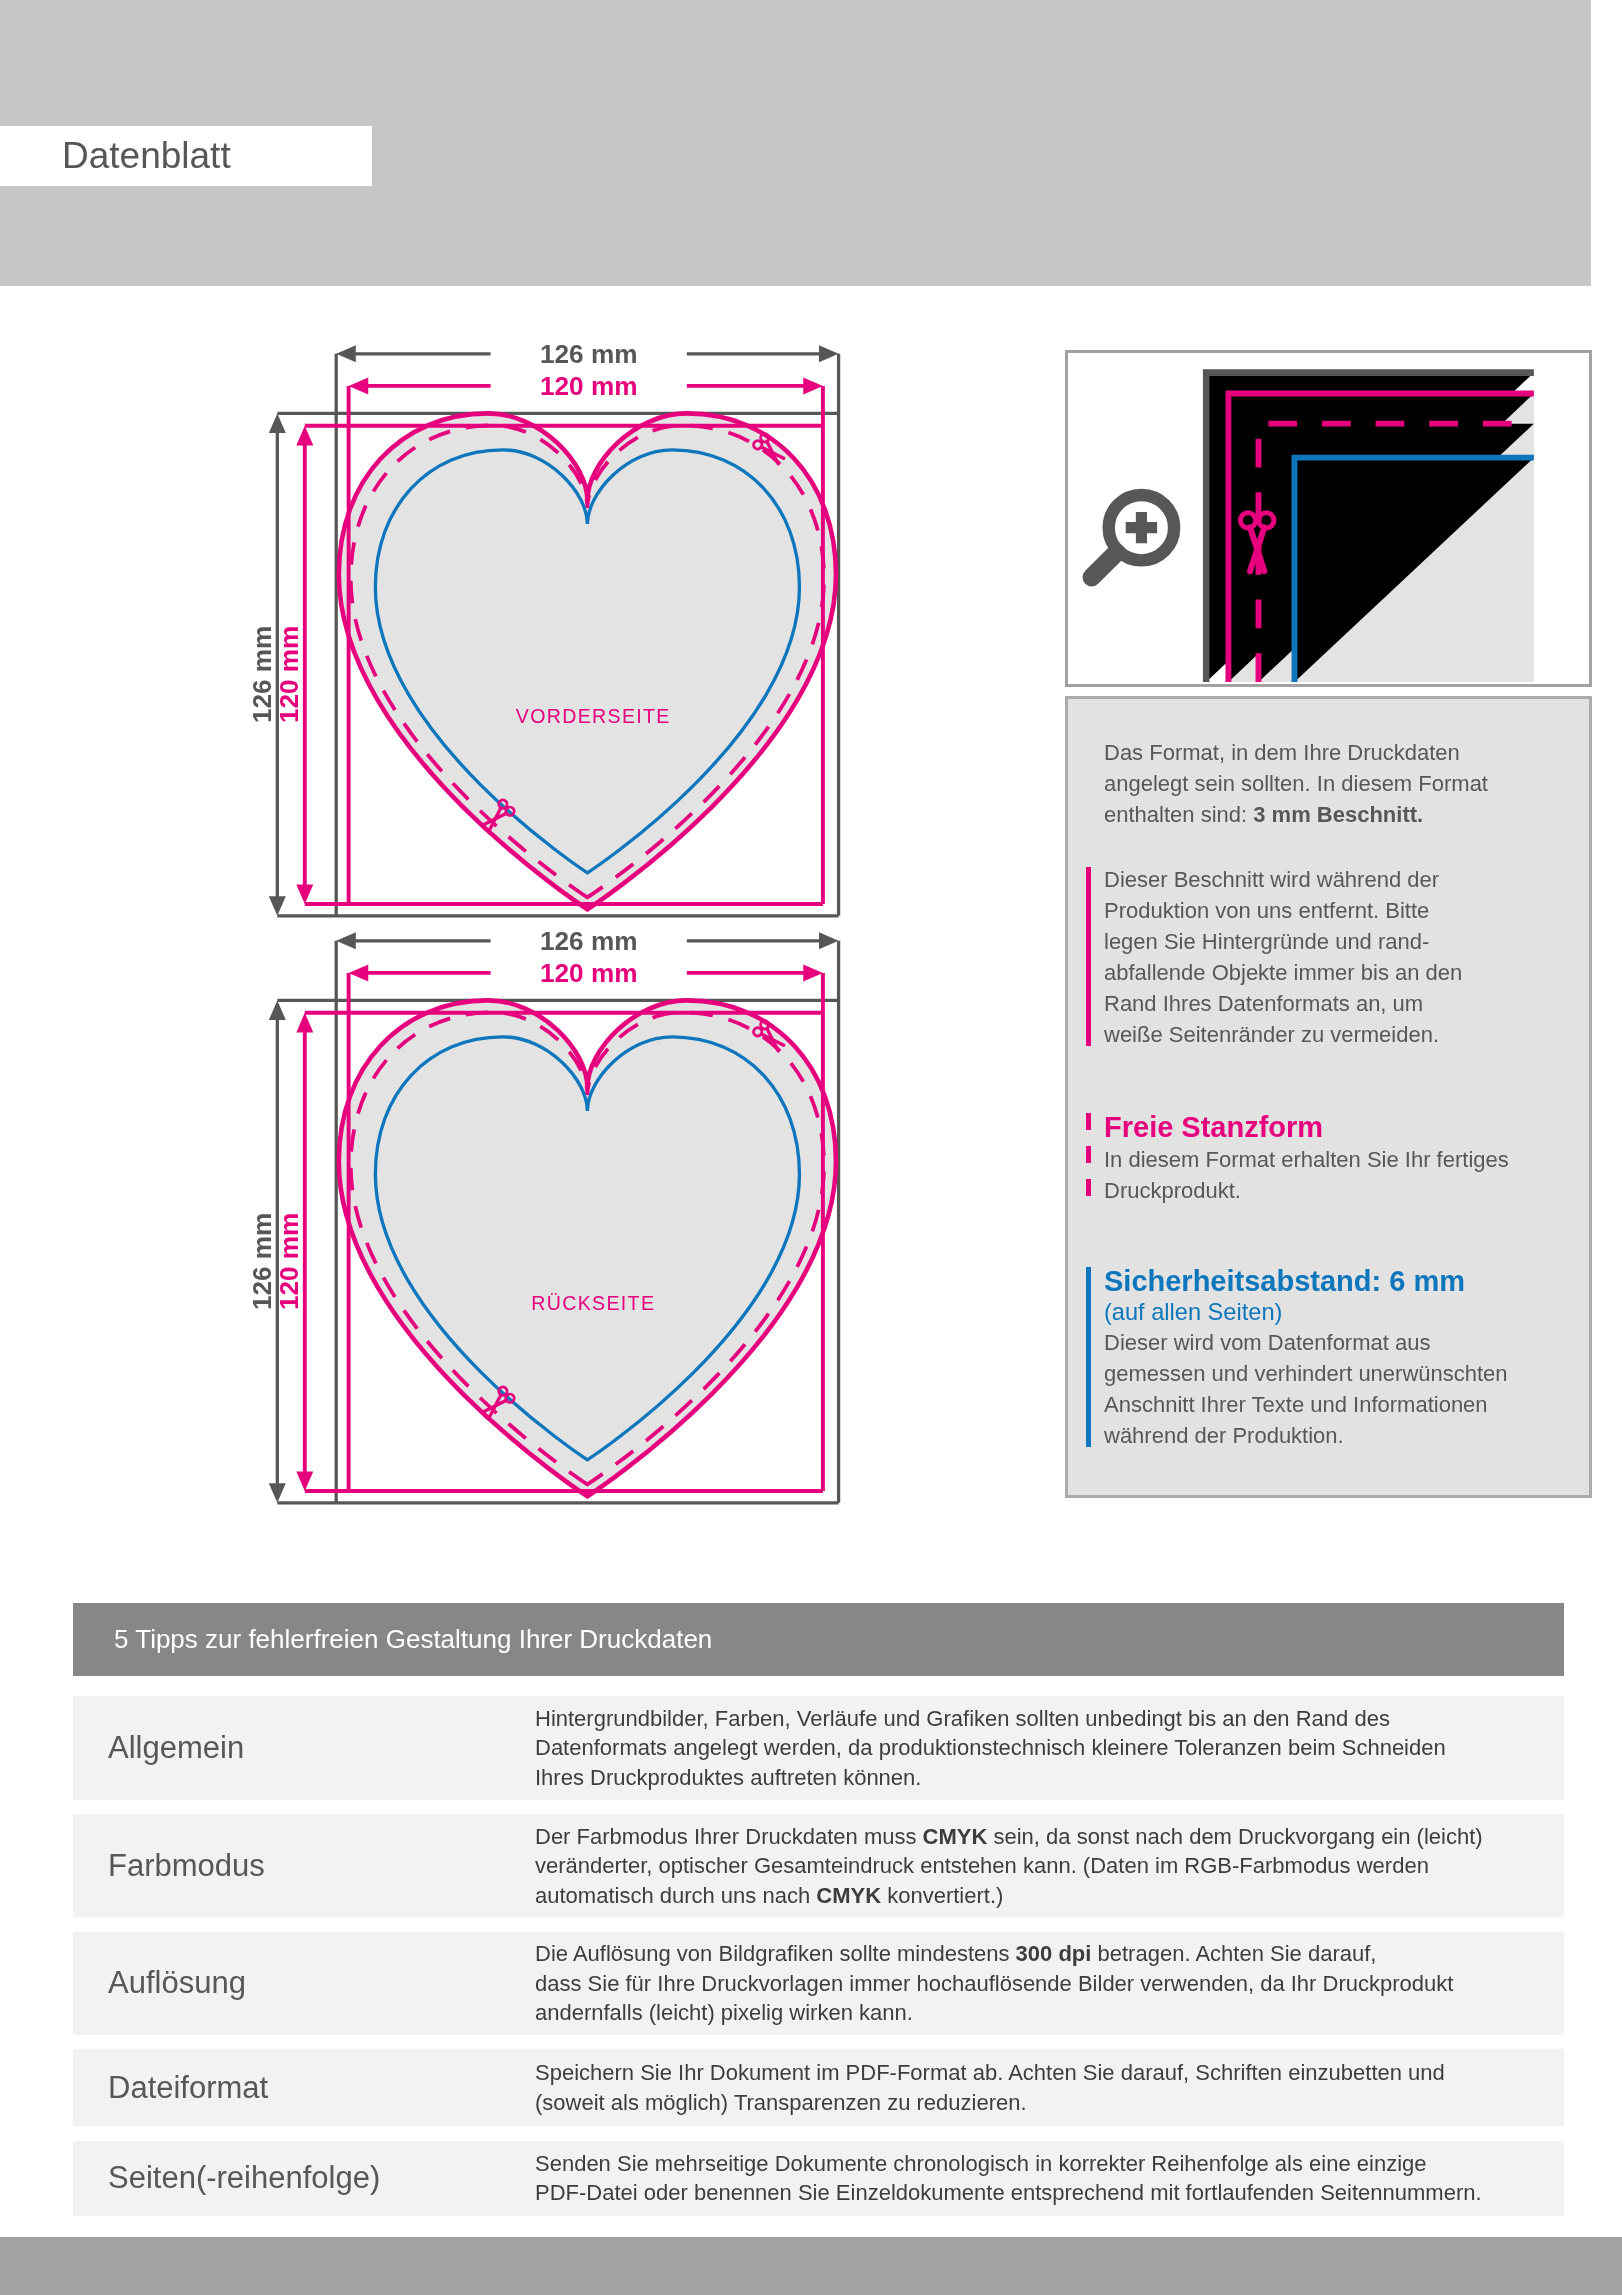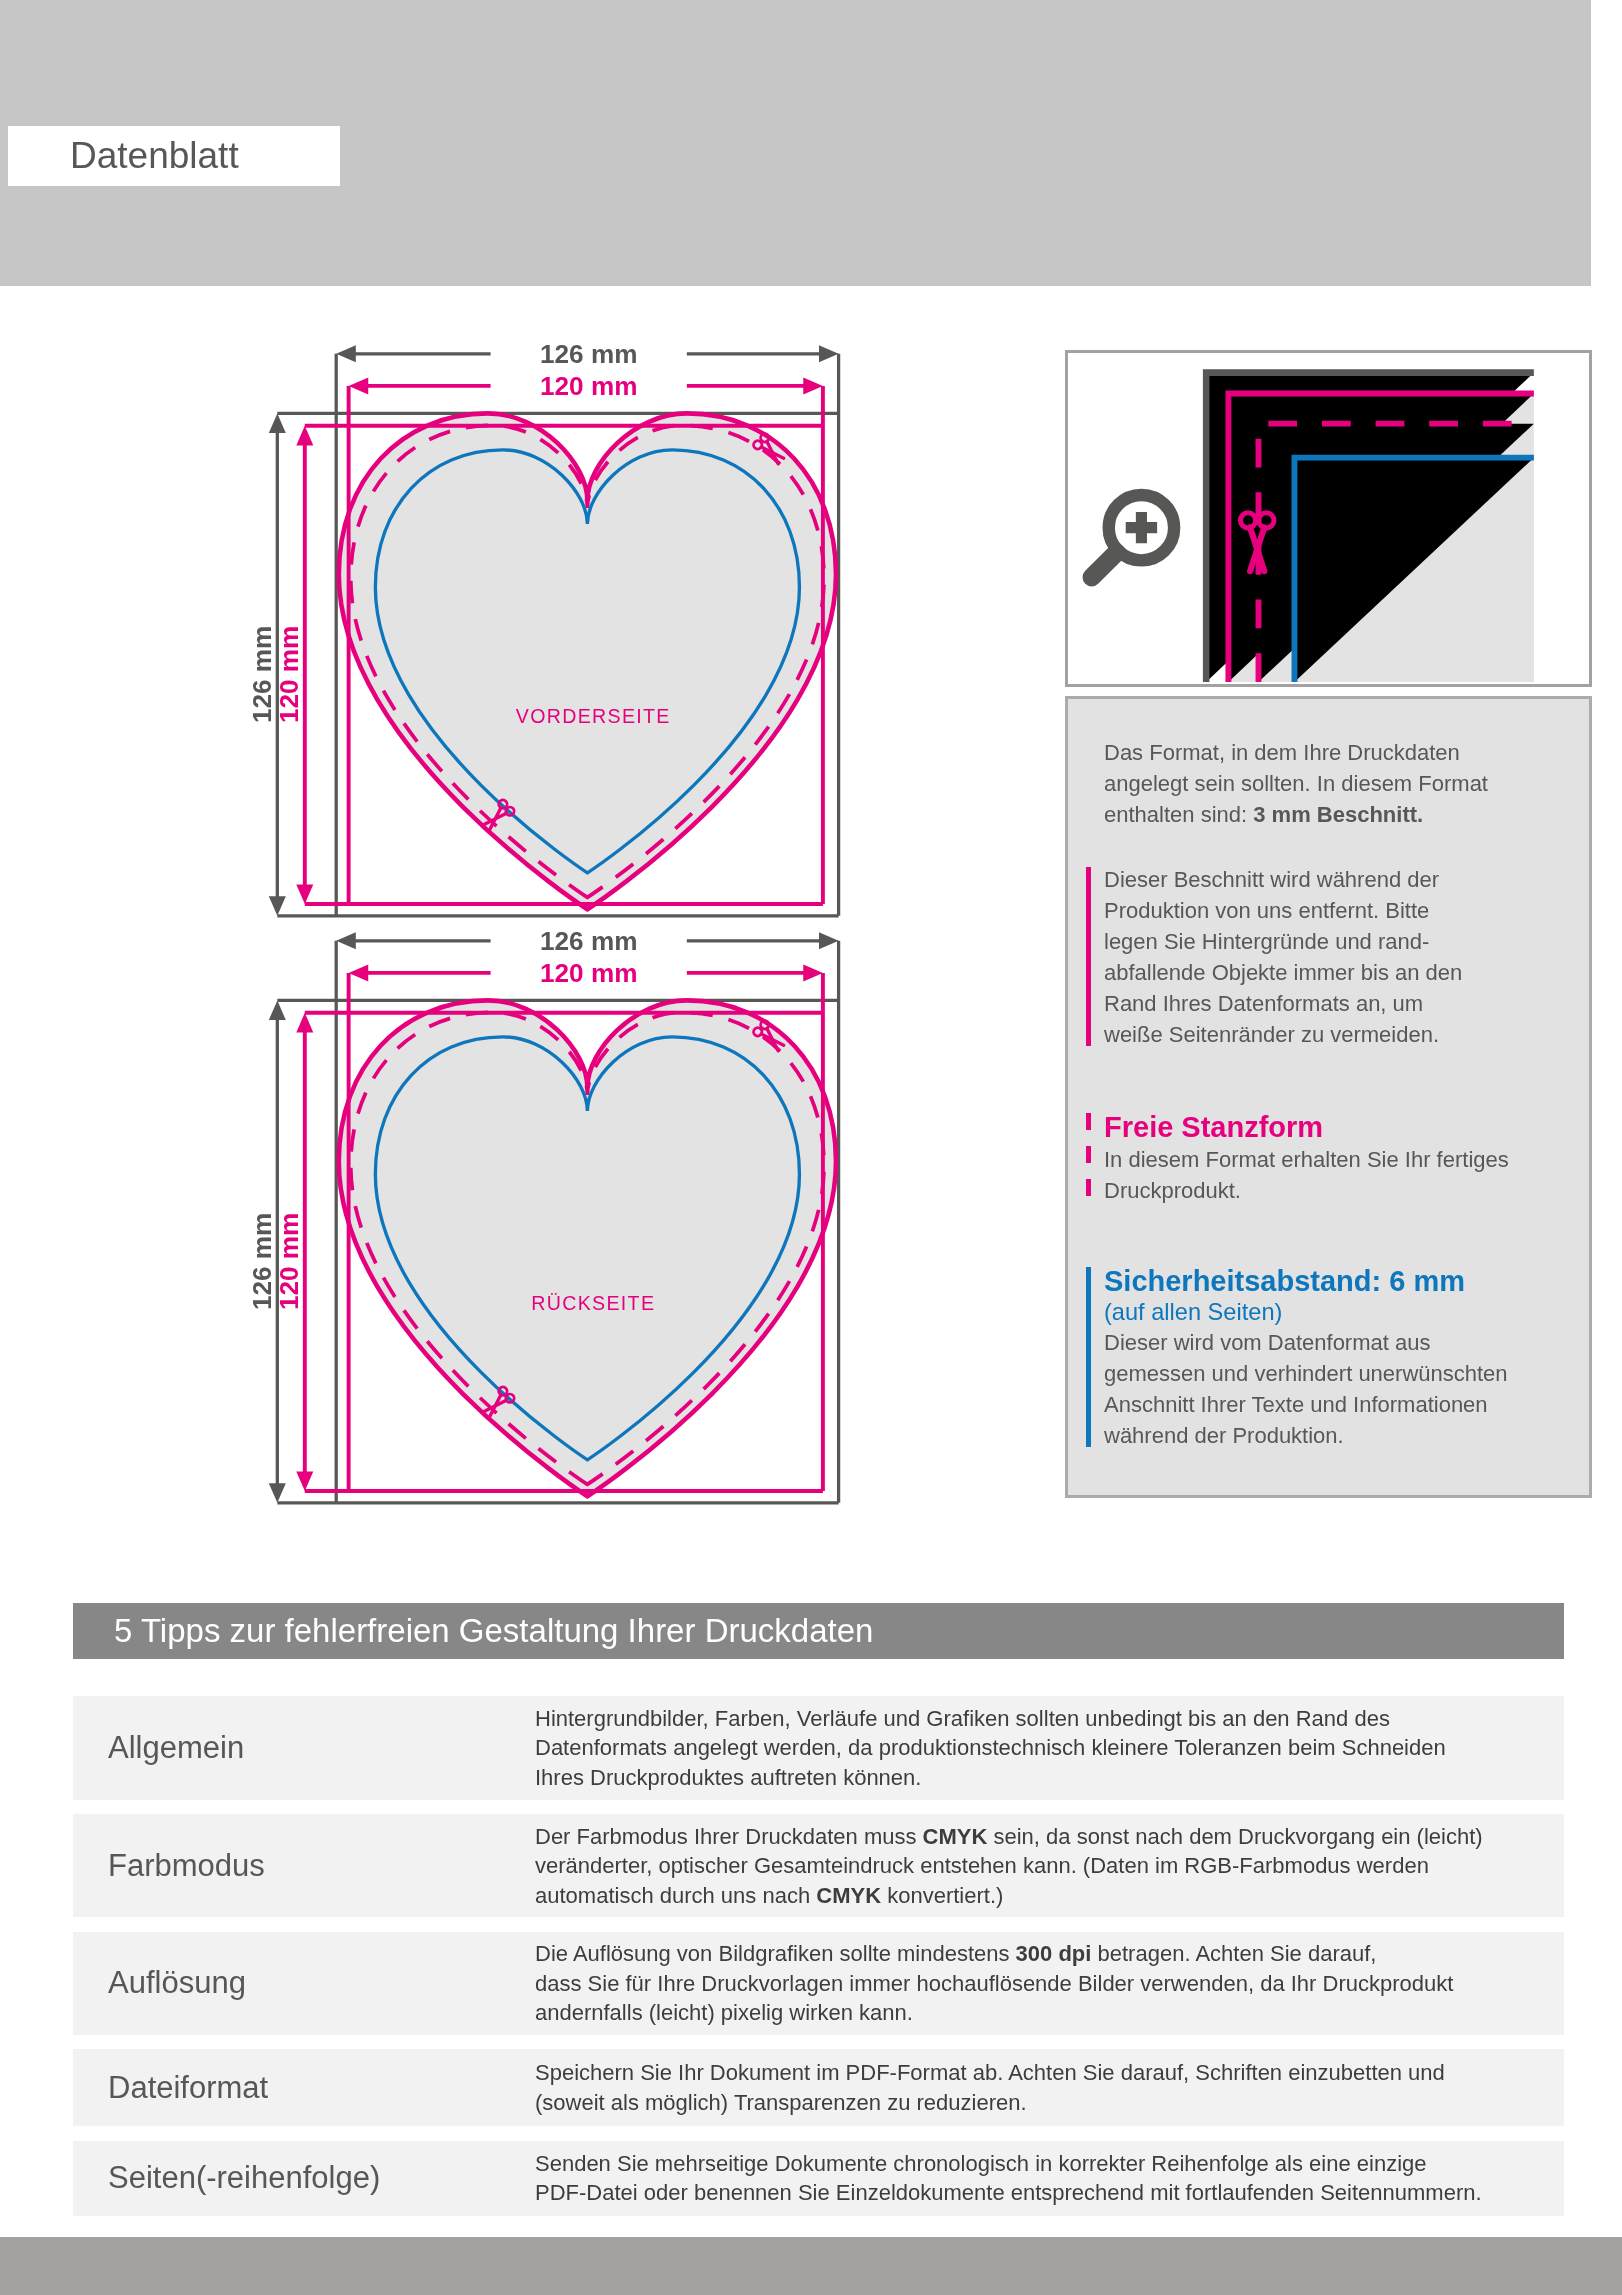--- a/index.html
+++ b/index.html
@@ -10,21 +10,21 @@
     --c-footer_bg:#a3a2a1;
   }
   *{margin:0;padding:0;box-sizing:border-box}
   html,body{background:#fff}
   body{font-family:"Liberation Sans",sans-serif;}
   .page{position:relative;width:1623px;height:2295px;background:var(--c-page_bg);overflow:hidden}
   .abs{position:absolute}
 
   
   .header-bg{left:0;top:0;width:1591px;height:286px;background:var(--c-header_bg)}
-  .doc-label{left:8px;top:126px;width:332px;height:60px;background:#fff;display:flex;align-items:center;padding-left:62px;font-size:37px;color:var(--c-dark_gray)}
+  .doc-label{left:0;top:126px;width:372px;height:60px;background:#fff;display:flex;align-items:center;padding-left:62px;font-size:37px;color:var(--c-dark_gray)}
   .title-band{left:0;top:186px;width:845px;height:99px;background:var(--c-band_bg);display:flex;align-items:center;justify-content:flex-end;padding-right:17.7px;font-size:55px;color:#fff}
 
   
   .diagram{width:628px;height:635px}
   .diagram text{font-family:"Liberation Sans",sans-serif}
   .dim-label{font-size:40px;font-weight:bold}
   .side-label{font-size:30px;letter-spacing:2px;fill:var(--c-magenta)}
 
   
   .detail-box{left:1065px;top:350px;width:527px;height:337px;background:#fff;border:3.9px solid var(--c-box_border)}
@@ -37,21 +37,21 @@
   .rich{white-space:pre-line}
   .barblock{position:relative;margin-top:34px}
   .vbar{position:absolute;left:-18.3px;top:2.6px;bottom:3.9px;width:5.2px}
   .vbar.solid-magenta{background:var(--c-magenta)}
   .vbar.dashed-magenta{background:repeating-linear-gradient(to bottom,var(--c-magenta) 0 17px,transparent 17px 33px)}
   .vbar.solid-blue{background:var(--c-blue)}
   .heading-magenta{color:var(--c-magenta) !important}
   .heading-blue{color:var(--c-blue) !important}
 
   
-  .tips-band{left:73px;top:1603px;width:1491px;height:56px;background:var(--c-band_bg);display:flex;align-items:center;padding-left:41px;font-size:33px;color:#fff}
+  .tips-band{left:73px;top:1603px;width:1491px;height:73px;background:var(--c-band_bg);display:flex;align-items:center;padding-left:41px;font-size:26px;color:#fff}
   .tips-rows{left:73px;top:1696px;width:1491px}
   .tip-row{background:var(--c-row_bg);display:flex;margin-bottom:14.4px}
   .tip-label{width:462px;display:flex;align-items:center;padding-left:35px;font-size:31px;color:var(--c-dark_gray)}
   .tip-text{flex:1;display:flex;align-items:center;padding-right:26px;font-size:22px;line-height:29.4px;color:var(--c-body_text)}
 
   .footer{left:0;top:2237px;width:1623px;height:58px;background:var(--c-footer_bg)}
 
   
   .sg{stroke:var(--c-dark_gray)} .sm{stroke:var(--c-magenta)} .sb{stroke:var(--c-blue)}
   .fg{fill:var(--c-dark_gray)} .fm{fill:var(--c-magenta)}

